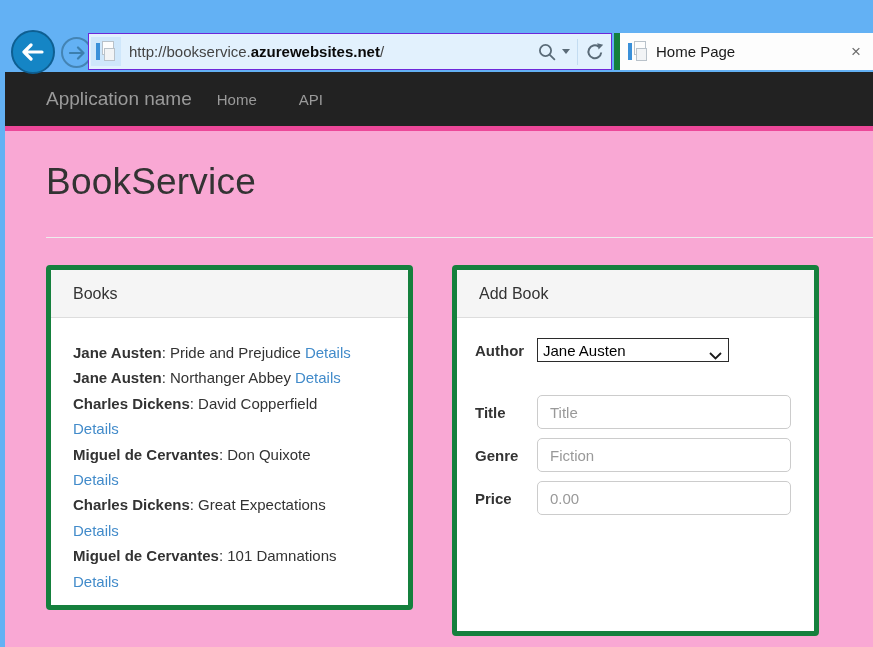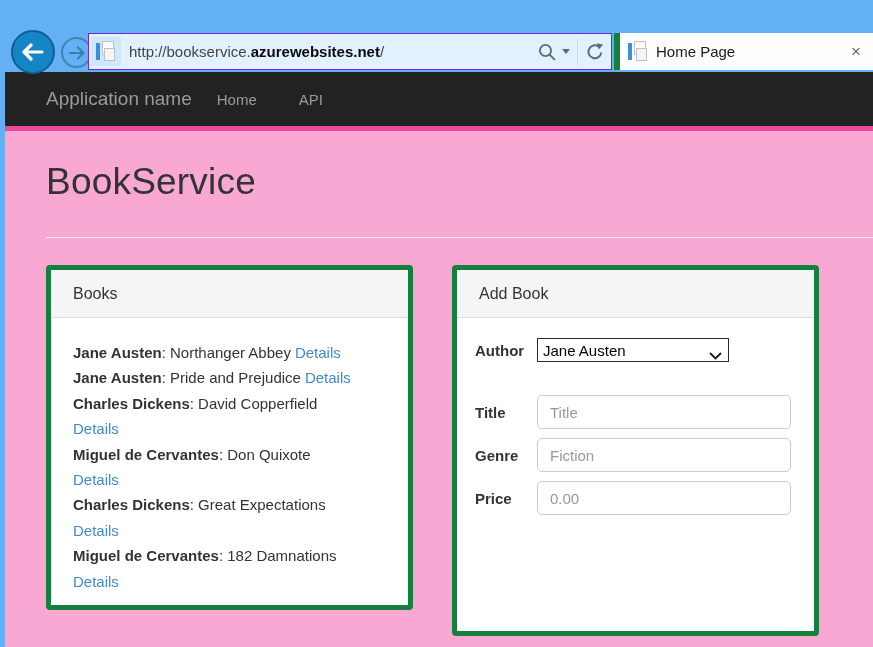--- a/index.html
+++ b/index.html
@@ -182,31 +182,31 @@
   <div class="win-left-border"></div>
 
   <div class="content">
     <div class="page-title">BookService</div>
     <hr class="rule">
 
     <div class="panel panel-books">
       <div class="panel-heading">Books</div>
       <div class="panel-body">
 
+        <div class="book-line"><span class="author">Jane Austen</span><span>: </span><span>Pride and Prejudice</span><a class="details-link">Details</a></div>
+
         <div class="book-line"><span class="author">Jane Austen</span><span>: </span><span>Northanger Abbey</span><a class="details-link">Details</a></div>
 
-        <div class="book-line"><span class="author">Jane Austen</span><span>: </span><span>Pride and Prejudice</span><a class="details-link">Details</a></div>
-
         <div class="book-line wrap"><span class="author">Charles Dickens</span><span>: </span><span>David Copperfield</span><a class="details-link">Details</a></div>
 
         <div class="book-line wrap"><span class="author">Miguel de Cervantes</span><span>: </span><span>Don Quixote</span><a class="details-link">Details</a></div>
 
         <div class="book-line wrap"><span class="author">Charles Dickens</span><span>: </span><span>Great Expectations</span><a class="details-link">Details</a></div>
 
-        <div class="book-line wrap"><span class="author">Miguel de Cervantes</span><span>: </span><span>182 Damnations</span><a class="details-link">Details</a></div>
+        <div class="book-line wrap"><span class="author">Miguel de Cervantes</span><span>: </span><span>101 Damnations</span><a class="details-link">Details</a></div>
 
       </div>
     </div>
 
     <div class="panel panel-add">
       <div class="panel-heading">Add Book</div>
       <div class="panel-body">
 
         <div class="form-row author-row">
           <span class="form-label">Author</span>

